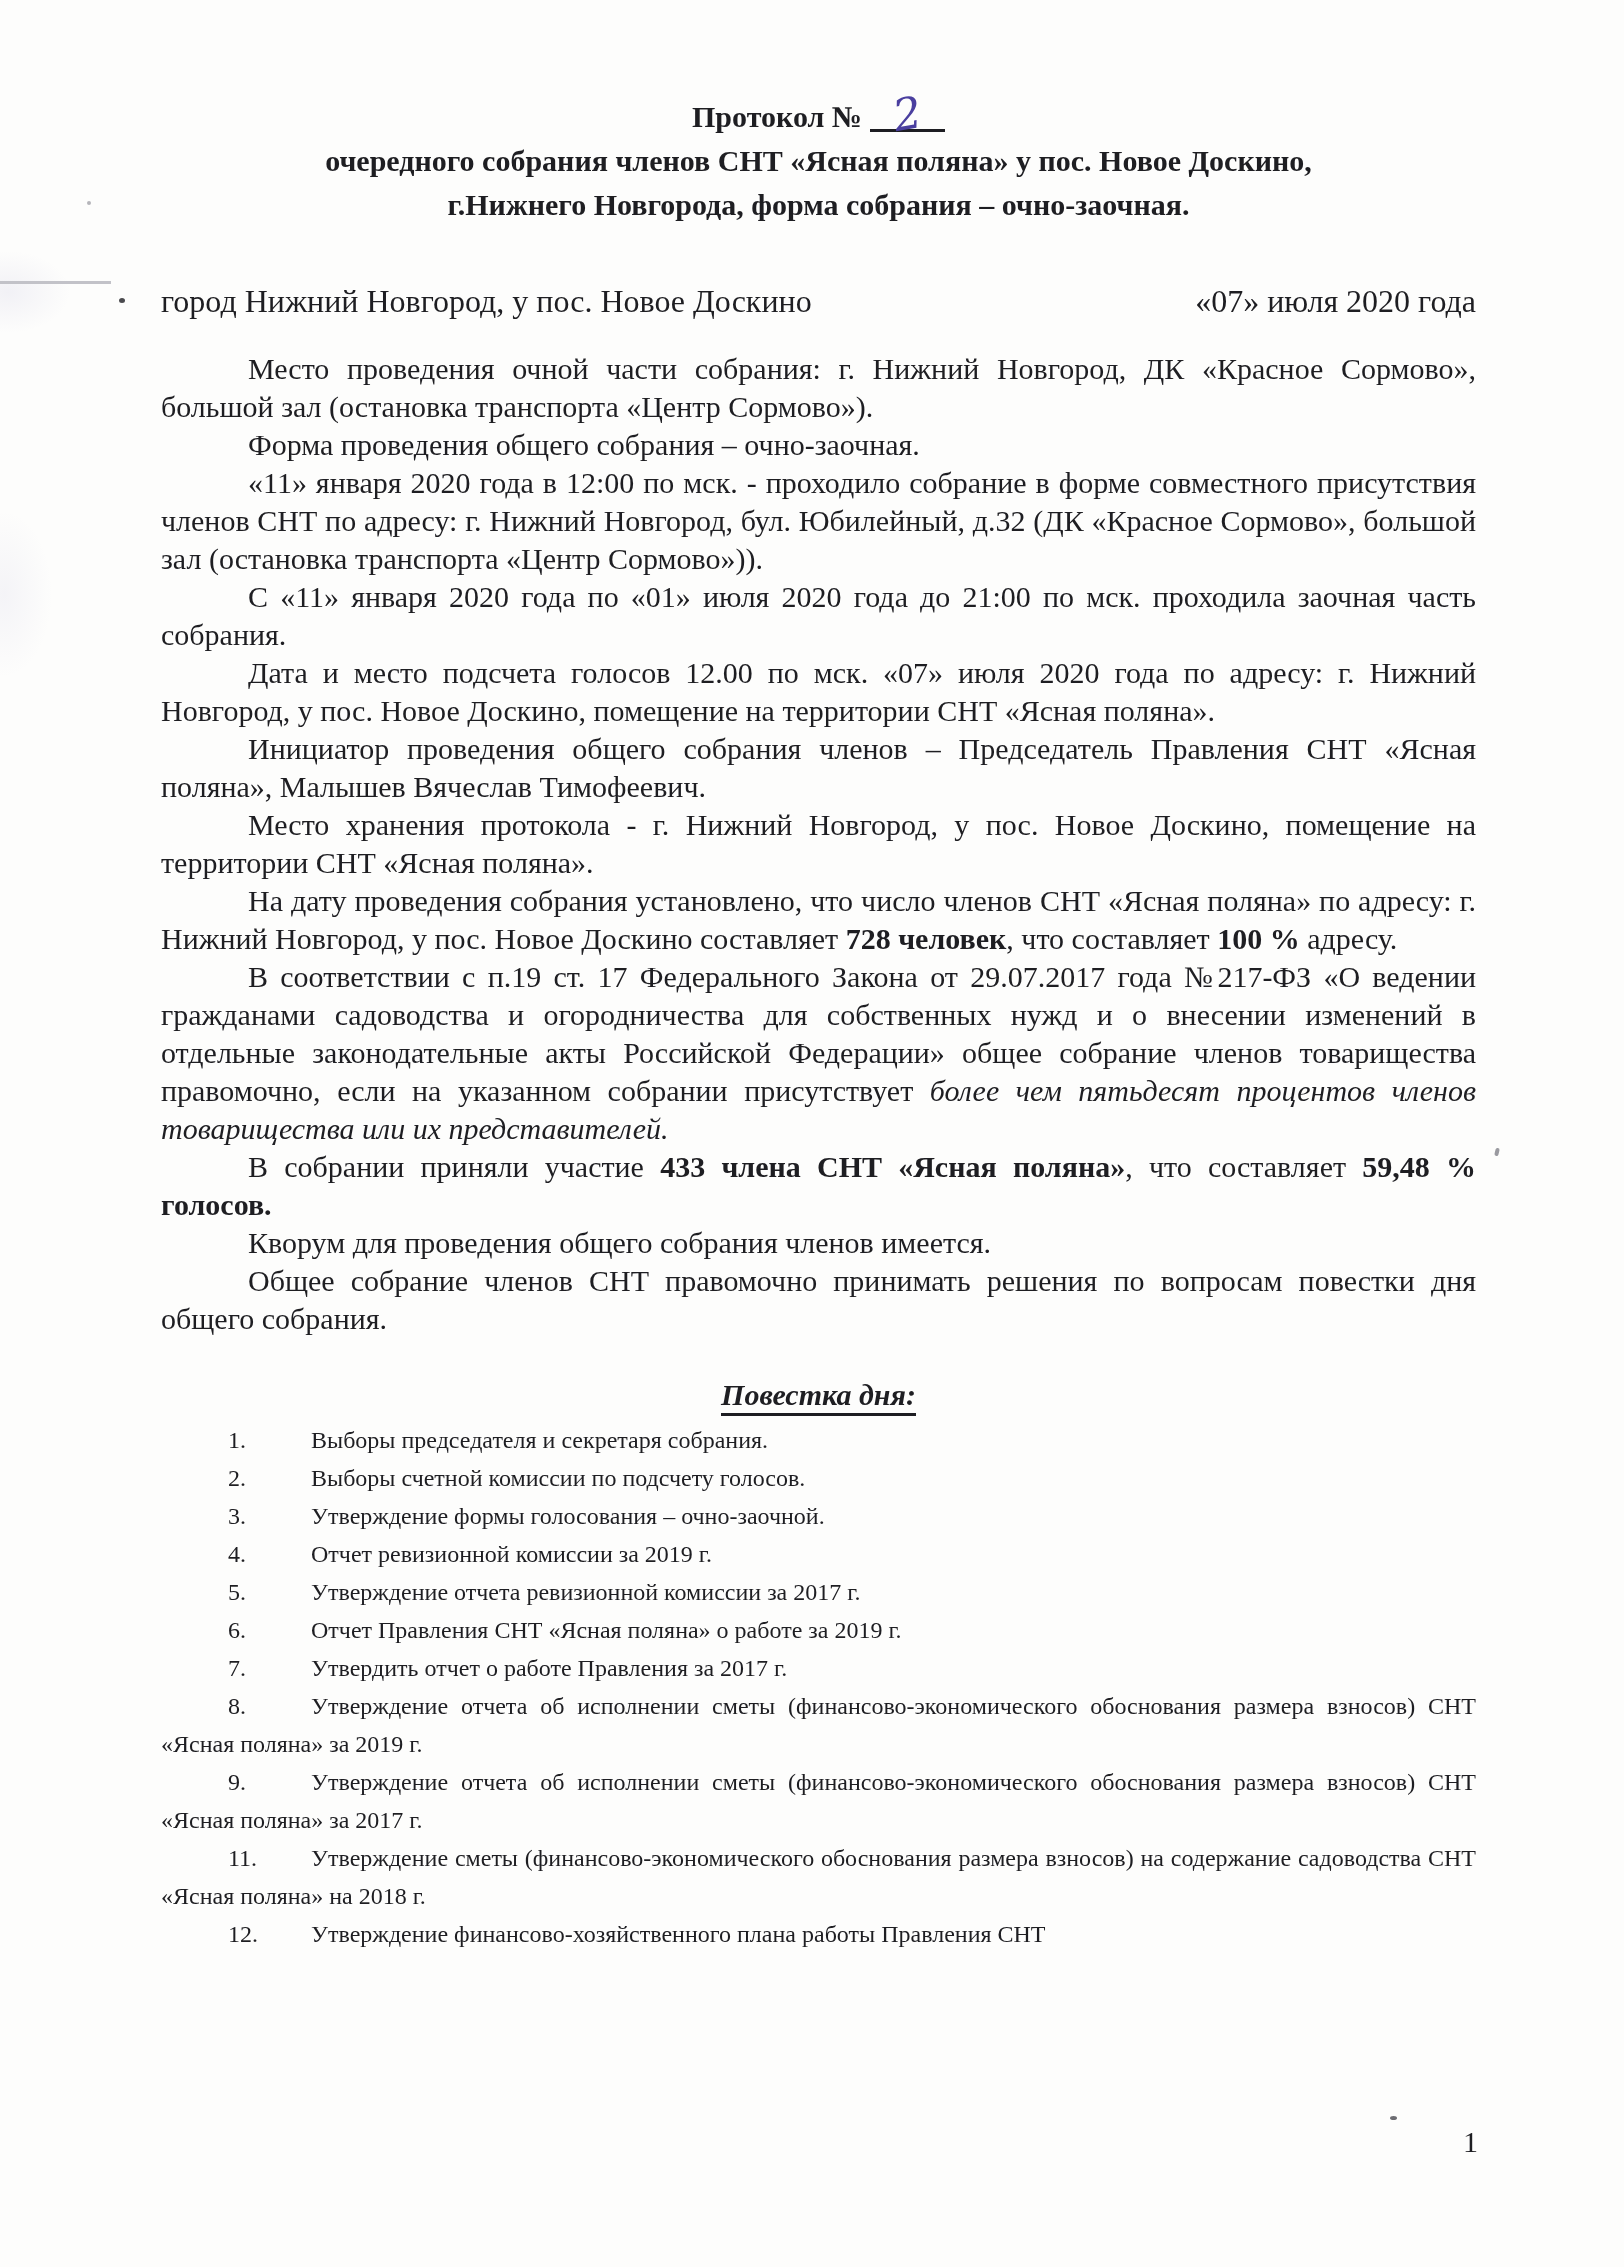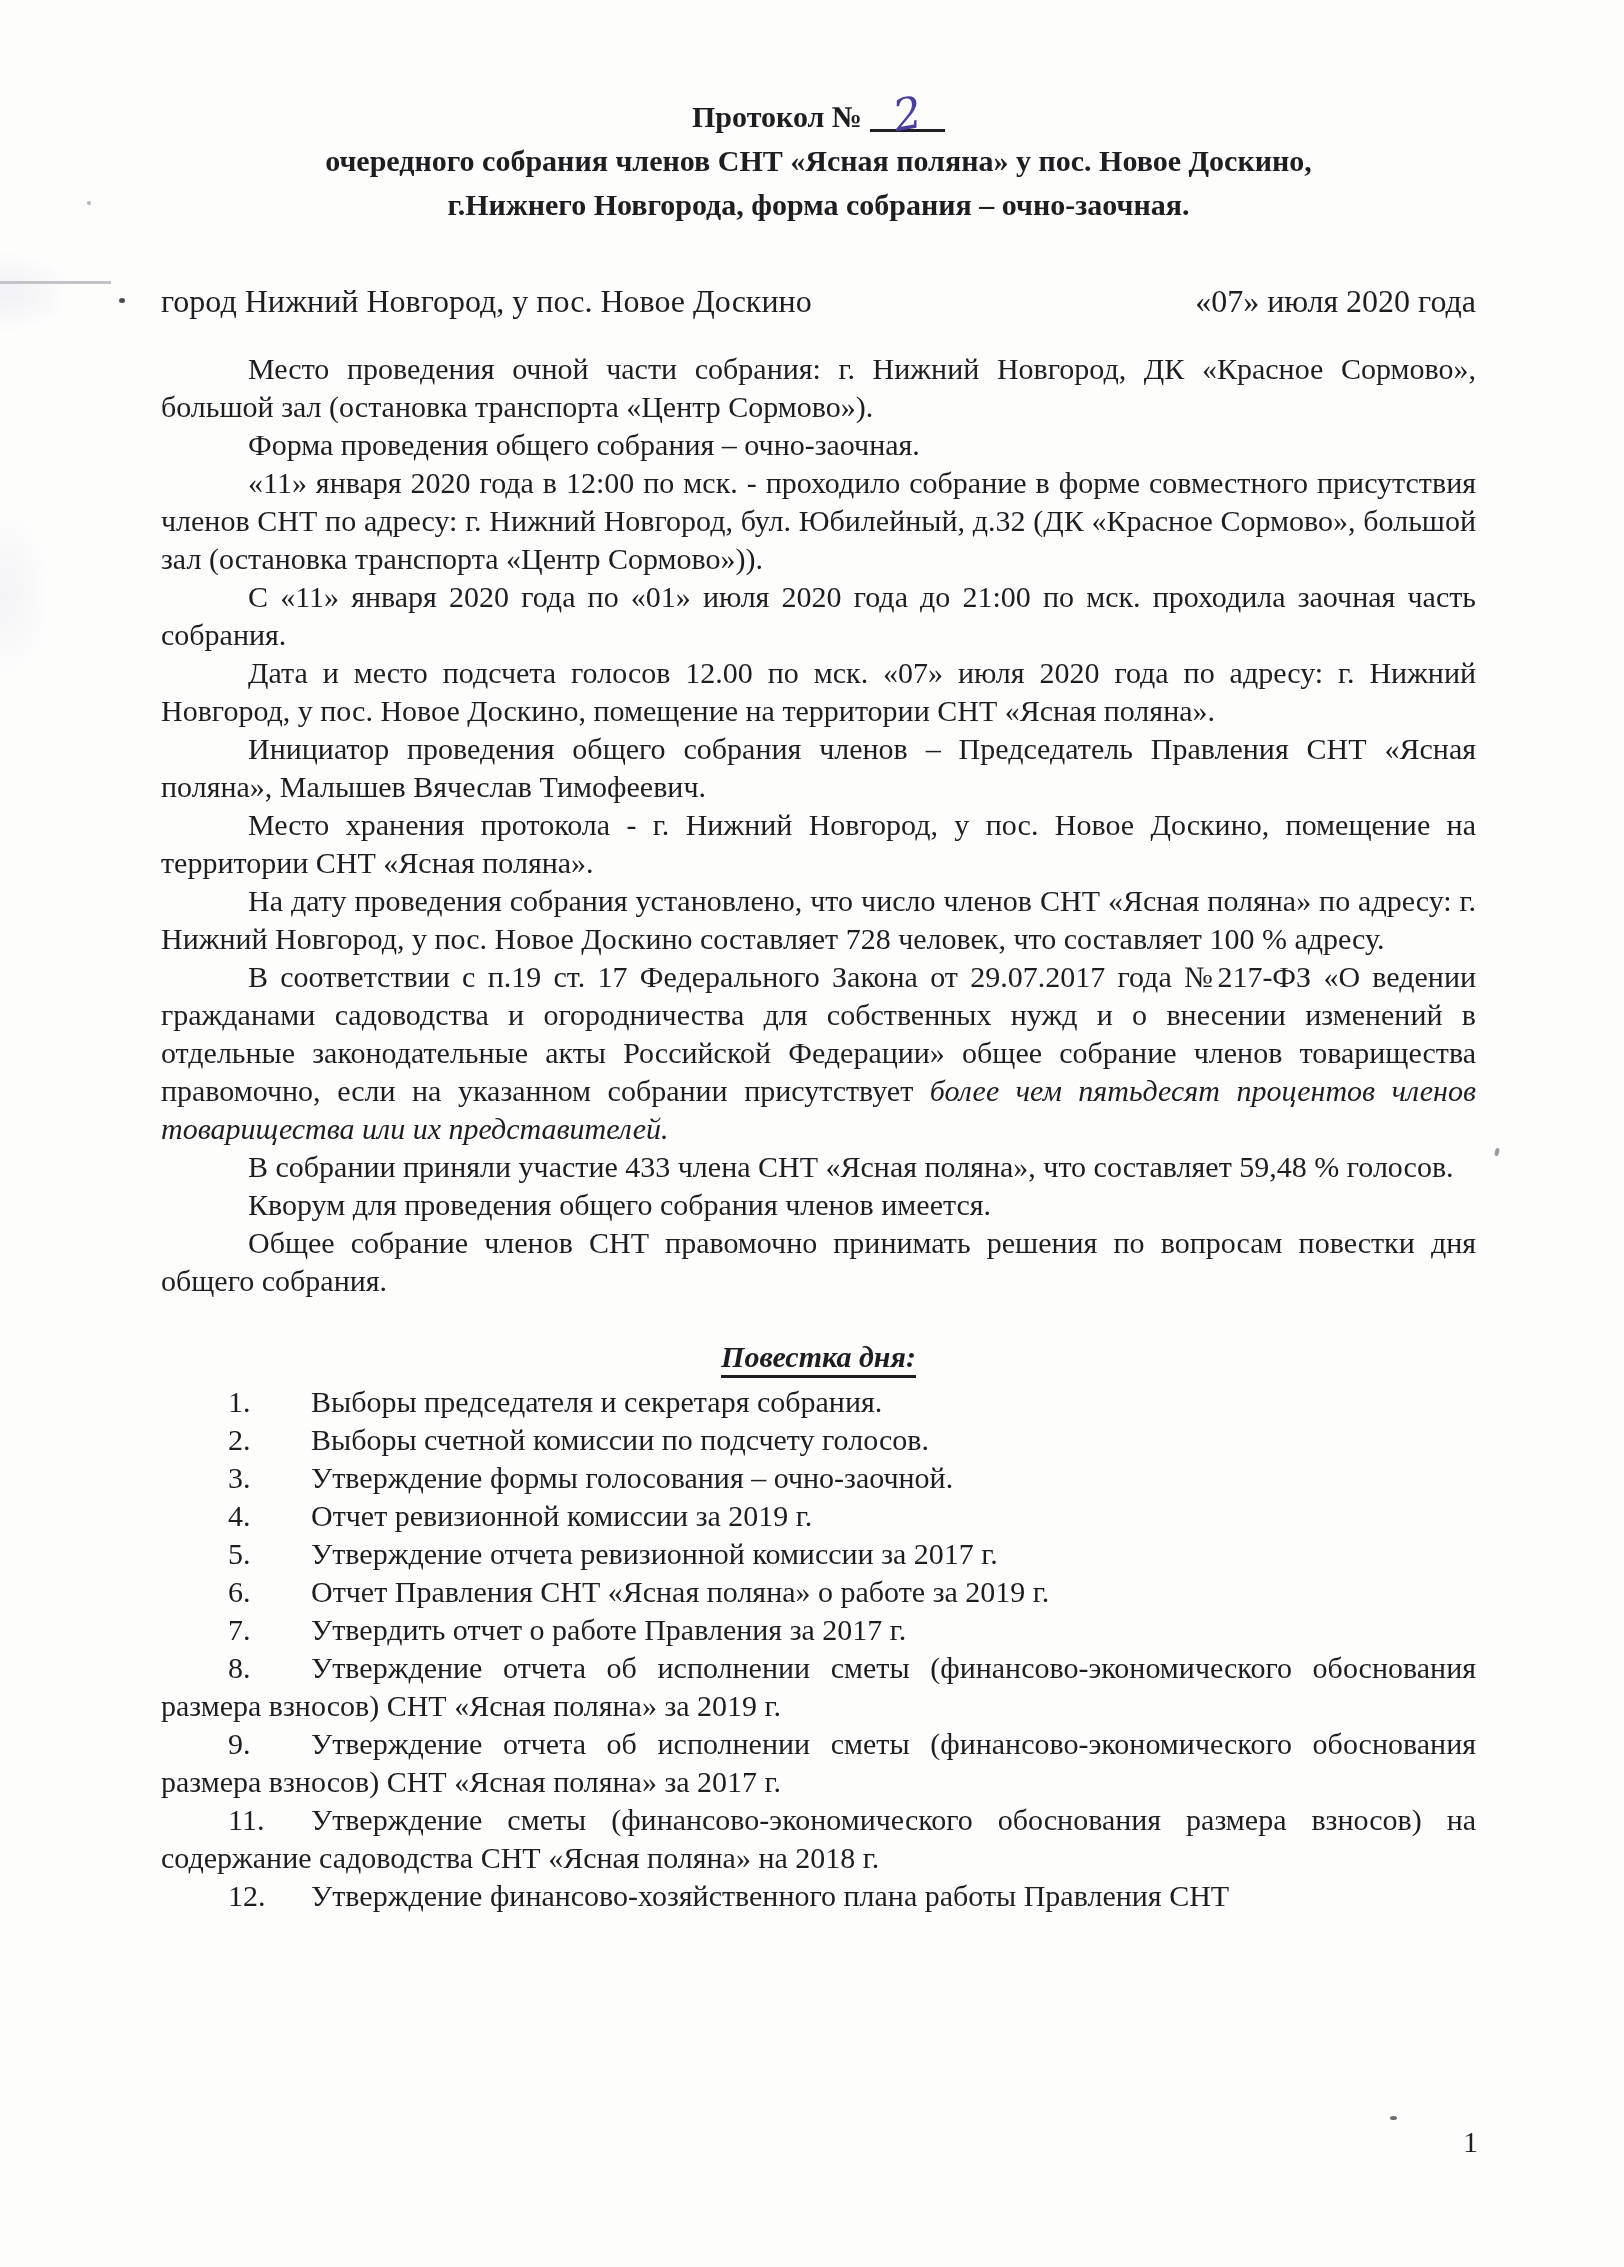--- a/index.html
+++ b/index.html
@@ -55,34 +55,34 @@
     line-height: 39px;
   }
   .paras { margin-top: 29px; }
   .para {
     margin: 0;
     font-size: 30px;
     line-height: 38px;
     text-align: justify;
     text-indent: 87px;
   }
-  .para .b { font-weight: normal; }
+  .para .b { font-weight: bold; }
   .para .i { font-style: italic; }
   .agenda-heading-wrap { text-align: center; margin-top: 40px; margin-bottom: 9px; }
   .agenda-heading {
     font-size: 30px;
     font-weight: bold;
     font-style: italic;
     border-bottom: 3px solid #1d1d22;
     padding-bottom: 2px;
     margin-top: 31px;
   }
   .agenda p {
     margin: 0;
-    font-size: 30px;
+    font-size: 24px;
     line-height: 38px;
     text-align: justify;
     text-indent: 67px;
   }
   .agenda .num { display: inline-block; width: 83px; text-indent: 0; }
   .page-number {
     position: absolute;
     right: 147px;
     top: 2125px;
     font-size: 30px;

